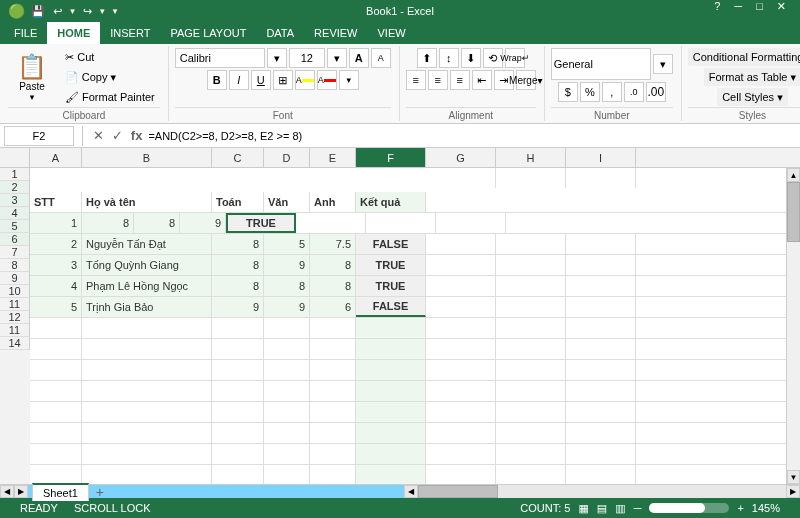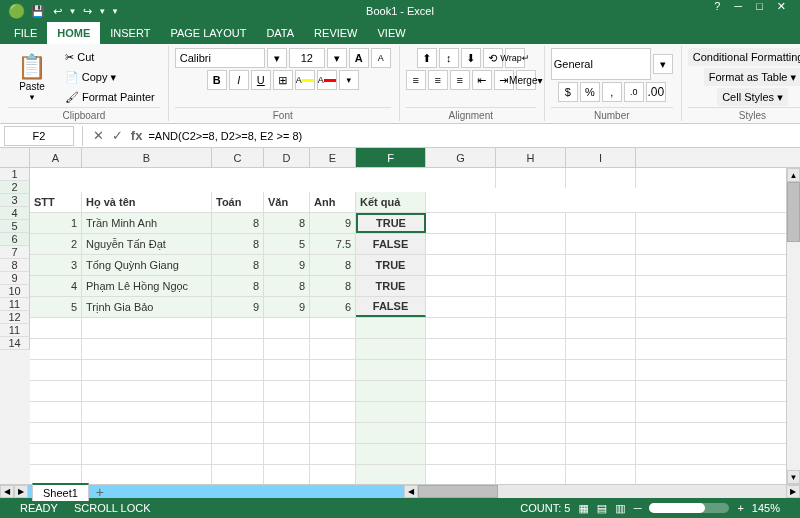--- a/index.html
+++ b/index.html
@@ -299,21 +299,20 @@
             <div class="cell cw-d header-cell">Văn</div>
             <div class="cell cw-e header-cell">Anh</div>
             <div class="cell cw-f header-cell active-col-row">Kết quả</div>
             <div class="cell cw-g"></div>
             <div class="cell cw-h"></div>
             <div class="cell cw-i"></div>
           </div>
 
           <div class="grid-row">
             <div class="cell cw-a cell-number active-col-row">1</div>
-            <div class="cell cw-b active-col-row">Trần Minh Anh</div>
             <div class="cell cw-c cell-number active-col-row">8</div>
             <div class="cell cw-d cell-number active-col-row">8</div>
             <div class="cell cw-e cell-number active-col-row">9</div>
             <div class="cell cw-f true-cell active" style="border:2px solid #217346;">TRUE</div>
             <div class="cell cw-g"></div>
             <div class="cell cw-h"></div>
             <div class="cell cw-i"></div>
           </div>
 
           <div class="grid-row">

